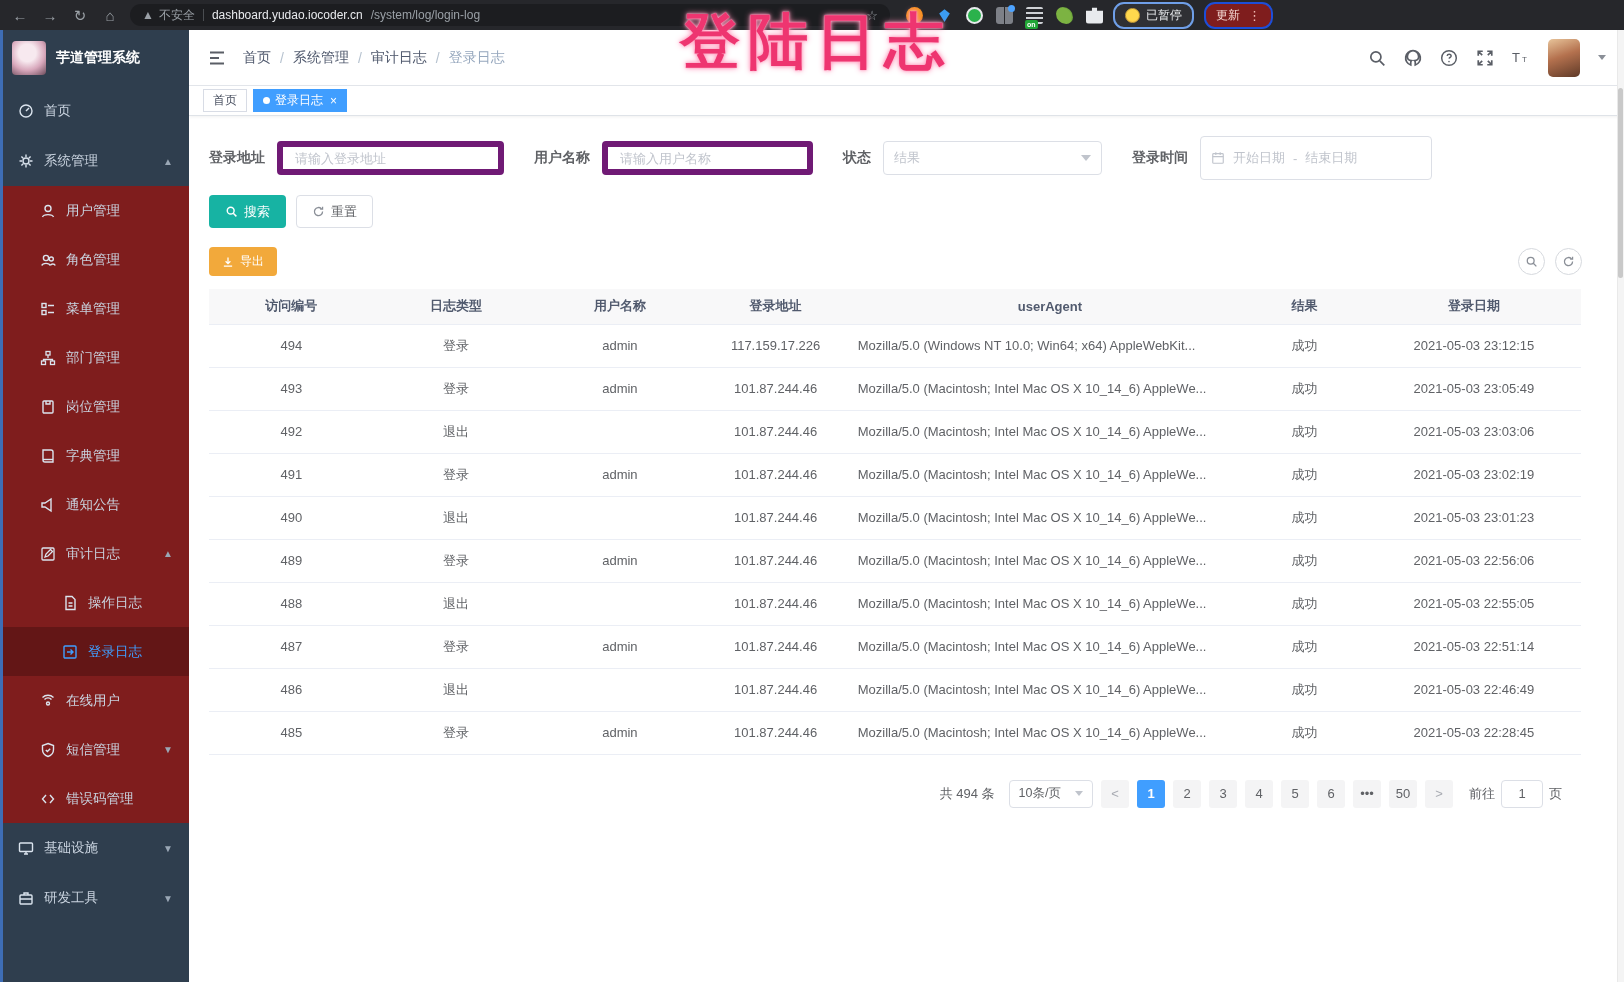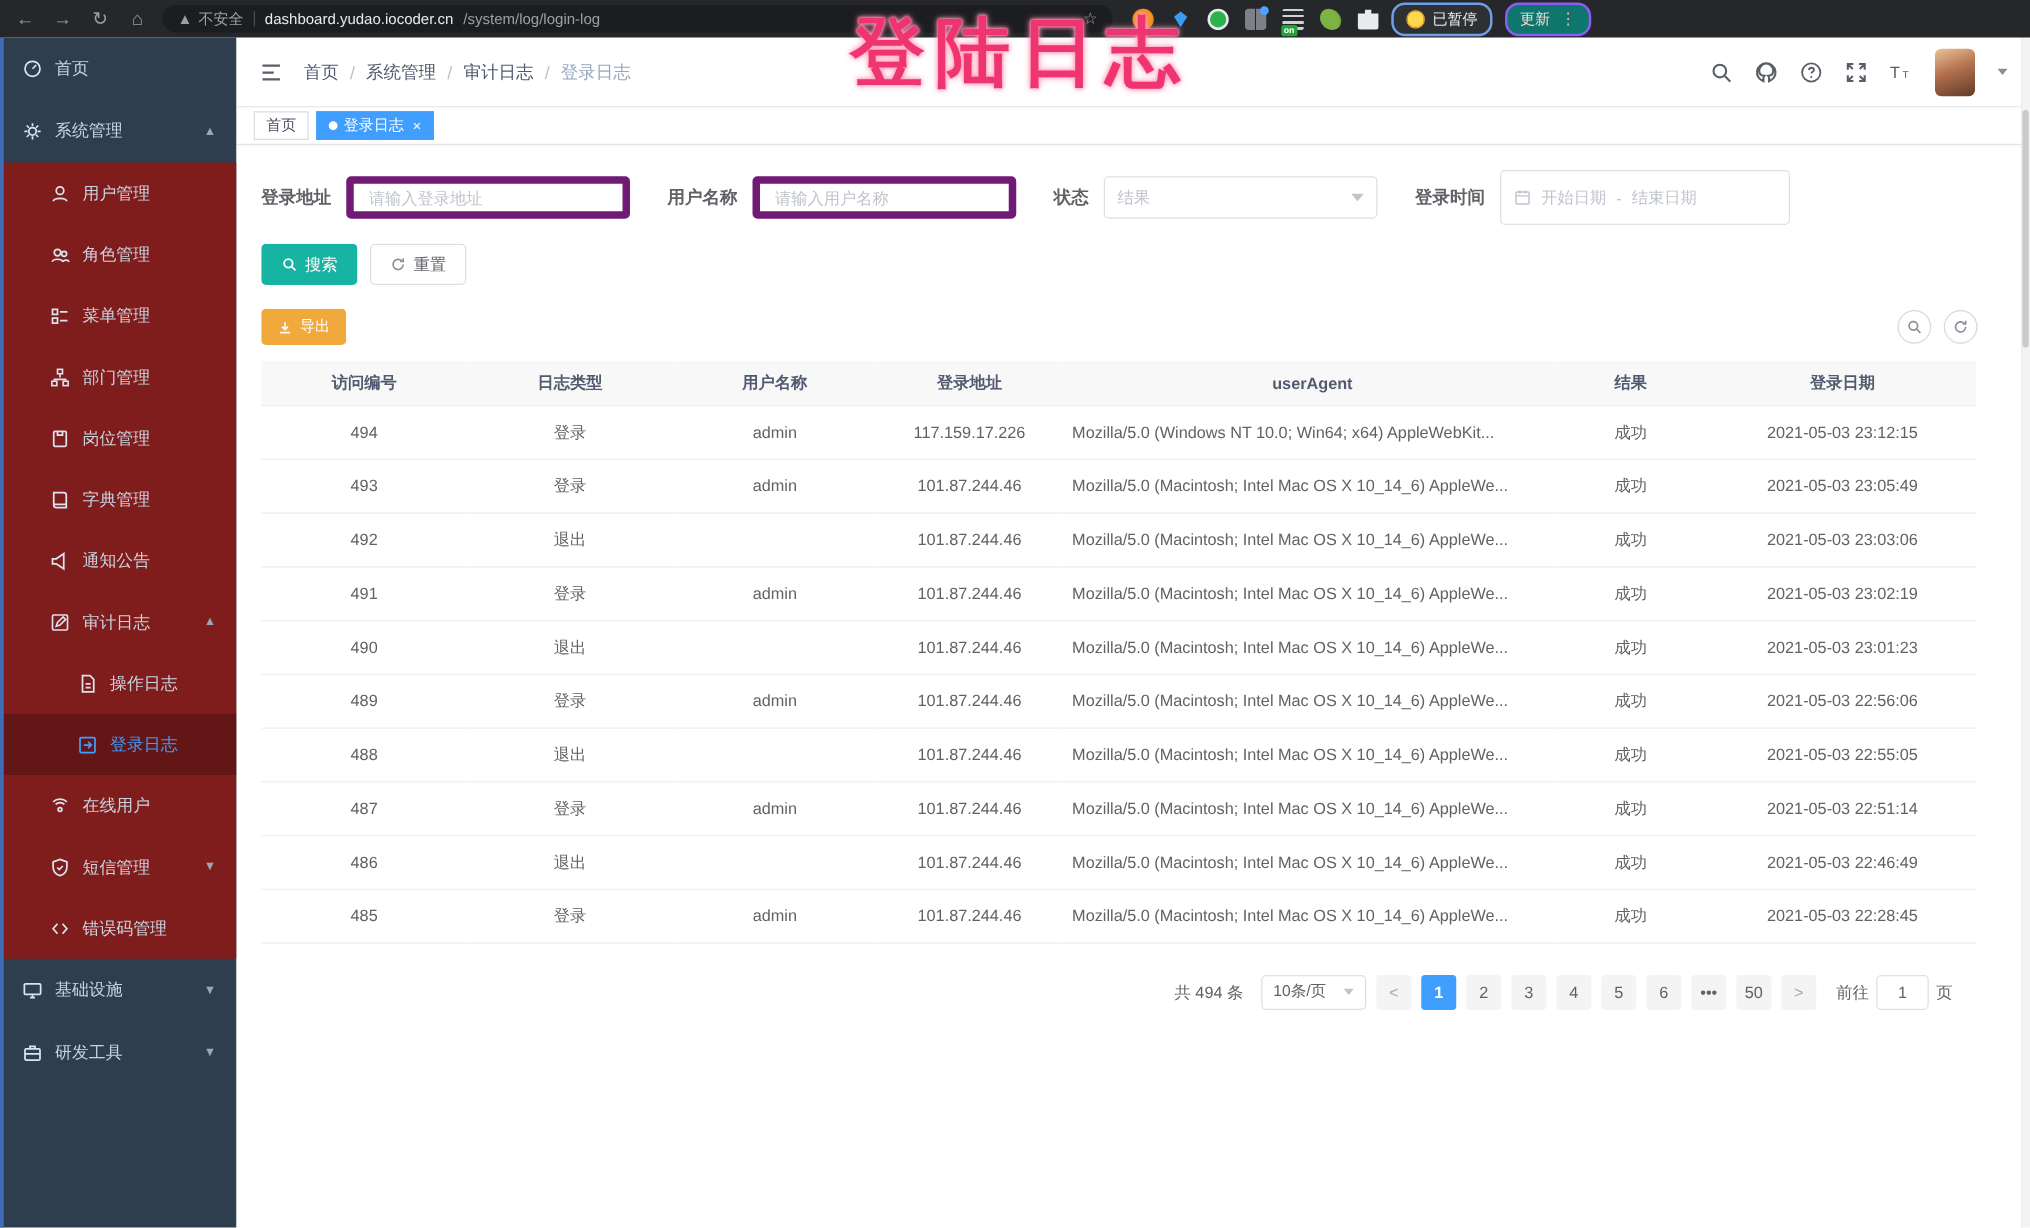--- a/index.html
+++ b/index.html
@@ -22,21 +22,21 @@
   .ext.greenc { background:#2bb24c; border:2px solid #e8eaed; }
   .ext.grid { border-radius:3px; background:linear-gradient(90deg,#7d8087 48%, #26272b 48%, #26272b 52%, #7d8087 52%); }
   .ext.grid::after{ content:""; position:absolute; right:-2px; top:-2px; width:7px; height:7px; border-radius:50%; background:#4da3ff; }
   .ext.liston { border-radius:2px; background:repeating-linear-gradient(#cfd2d6 0 2px, #26272b 2px 5px); }
   .badge-on { position:absolute; left:-1px; bottom:-5px; background:#21a636; color:#fff; font-size:7px; font-weight:bold; padding:0 2px; border-radius:2px; line-height:9px; }
   .ext.leaf { background:radial-gradient(circle at 35% 60%, #7cb342 60%, #33691e 100%); border-radius:40% 60% 40% 60%; }
   .ext.puzzle { background:#e8eaed; border-radius:3px; clip-path:polygon(0 25%,35% 25%,35% 8%,65% 8%,65% 25%,100% 25%,100% 100%,0 100%); }
   .chip { display:flex; align-items:center; gap:6px; height:27px; border-radius:11px; padding:0 10px; font-size:12px; cursor:pointer; }
   .chip.profile { border:2px solid #6f9fe8; color:#e8eaed; background:#2f3034; }
   .emoji-face { width:15px; height:15px; border-radius:50%; background:radial-gradient(circle at 50% 40%, #ffd84d 60%, #f2a33c 100%); border:1px solid #caa23a; }
-  .chip.update { border:2px solid #8b5cf6; color:#f5d9d4; background:#0f766e; gap:8px; }
+  .chip.update { border:2px solid #1d4ed8; color:#f5d9d4; background:#7f1d1d; gap:8px; }
   .kebab { color:#f0b9b2; font-size:13px; }
 
   
   .edge-strip { position:absolute; left:0; top:30px; bottom:0; width:3px; background:#3e6db5; z-index:40; }
 
   
   .sidebar { position:absolute; top:30px; left:0; bottom:0; width:189px; background:#2f3e4e; color:#c9d3df; z-index:20; }
   .logo-row { height:56px; display:flex; align-items:center; gap:10px; padding:0 12px; cursor:pointer; }
   .logo-img { width:34px; height:34px; border-radius:4px; background:radial-gradient(circle at 45% 35%, #f7e9ef 30%, #d8a8bc 60%, #6b4a5a 100%); flex:0 0 auto; }
   .logo-title { color:#fff; font-size:14px; font-weight:bold; white-space:nowrap; }
@@ -150,20 +150,24 @@
   </div>
   <div class="chip update">
     <span>更新</span>
     <span class="kebab">⋮</span>
   </div>
 </div>
 
 <div class="edge-strip"></div>
 
 <div class="sidebar">
+  <div class="logo-row">
+    <span class="logo-img"></span>
+    <span class="logo-title">芋道管理系统</span>
+  </div>
 
   <div class="m-item">
     <span class="si">
         <svg viewBox="0 0 16 16" width="16" height="16" fill="none" stroke="currentColor" stroke-width="1.4">
           <circle cx="8" cy="8" r="6"></circle>
           <path d="M8 8l3-3"></path>
         </svg>
       </span>
     <span>首页</span>
   </div>

